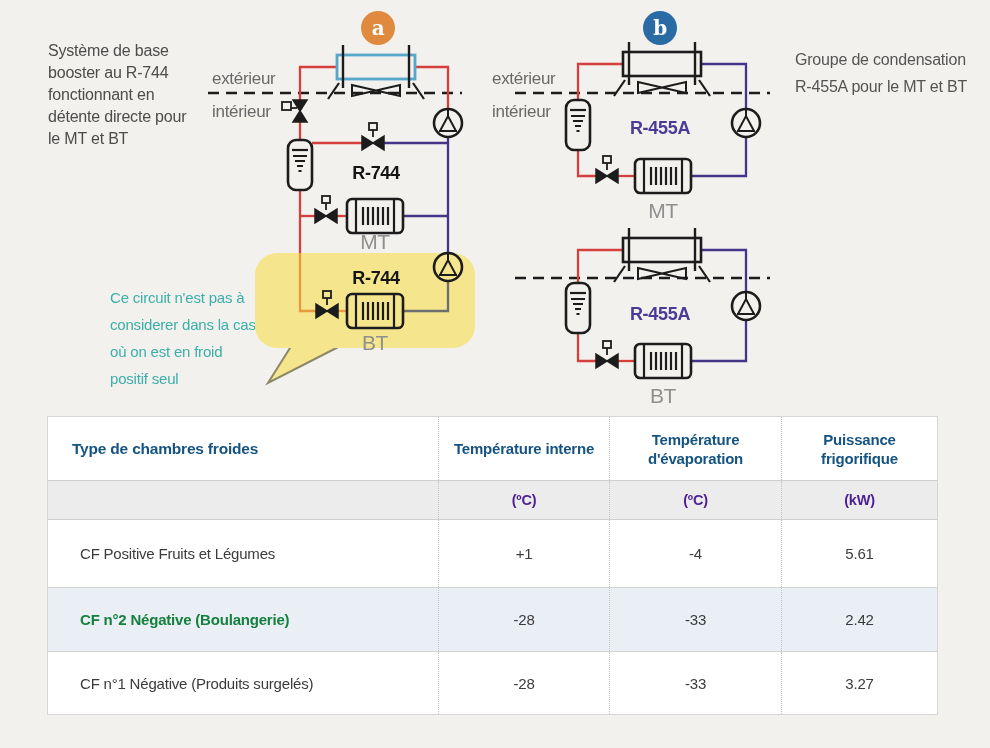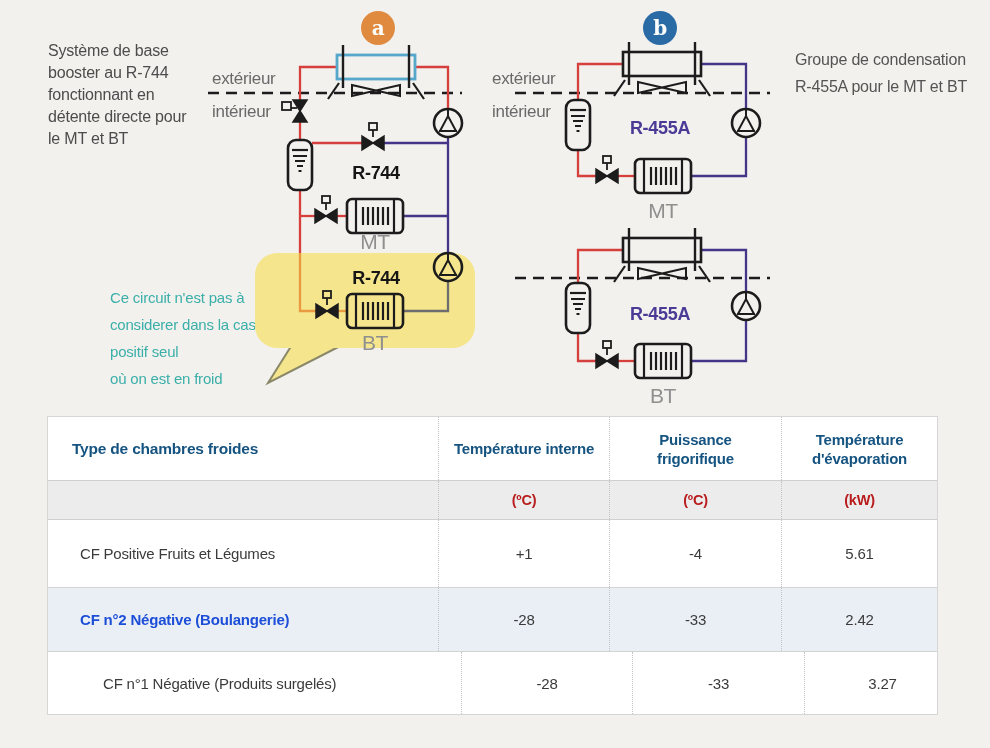--- a/index.html
+++ b/index.html
@@ -42,25 +42,25 @@
     box-sizing:border-box;
     font-size:15px;color:#3b3b3b;
     text-align:center;
   }
   .cell:last-child{border-right:none;}
   .cell.first{justify-content:flex-start;text-align:left;padding-left:32px;padding-right:10px;}
   .thead{height:63px;border-bottom:1px solid #cfcfcf;}
   .thead .cell{color:#155380;font-weight:bold;line-height:19px;padding:0 14px;}
   .thead .cell.first{padding-left:24px;font-size:15.5px;}
   .tunits{height:38px;background:#ececec;border-bottom:1px solid #cfcfcf;}
-  .tunits .cell{color:#b91c1c;font-weight:bold;font-size:14.5px;}
+  .tunits .cell{color:#4c1d95;font-weight:bold;font-size:14.5px;}
   .tdata{height:67px;border-bottom:1px solid #d4d4d4;}
-  .tdata:last-child{border-bottom:none;margin-left:23px;}
+  .tdata:last-child{border-bottom:none;}
   .tdata.hl{background:#e9eff5;}
-  .tdata.hl .cell.first{font-weight:bold;color:#1d4ed8;}
+  .tdata.hl .cell.first{font-weight:bold;color:#15803d;}
   .r2{height:63px;}
   .r3{height:62px;}
 </style>
 </head>
 <body>
 
 <div class="abs intro intro-left">
   <div>Système de base</div>
   <div>booster au R-744</div>
   <div>fonctionnant en</div>
@@ -69,22 +69,22 @@
 </div>
 
 <div class="abs intro intro-right">
   <div>Groupe de condensation</div>
   <div>R-455A pour le MT et BT</div>
 </div>
 
 <div class="abs note">
   <div>Ce circuit n'est pas à</div>
   <div>considerer dans la cas</div>
+  <div>où on est en froid</div>
   <div>positif seul</div>
-  <div>où on est en froid</div>
 </div>
 
 <svg class="diagram" width="990" height="425" viewBox="0 0 990 425">
   <defs>
     <g id="receiver">
       <rect x="0" y="0" width="24" height="50" rx="8" fill="none" stroke-width="2.6"></rect>
       <line x1="4" y1="10" x2="20" y2="10" stroke-width="2.2"></line>
       <line x1="5" y1="16" x2="19" y2="16" stroke-width="2"></line>
       <line x1="7" y1="21" x2="17" y2="21" stroke-width="2"></line>
       <line x1="9" y1="26" x2="15" y2="26" stroke-width="2"></line>
@@ -233,22 +233,22 @@
   <use href="#evap" transform="translate(635,344)" stroke="#1c1c1c"></use>
   <use href="#compressor" transform="translate(746,306)" stroke="#1c1c1c"></use>
   <text class="lbl-ref-b" x="660" y="320" text-anchor="middle">R-455A</text>
   <text class="lbl-zone" x="663" y="403" text-anchor="middle">BT</text>
 </svg>
 
 <div class="abs cold-table">
   <div class="trow thead">
     <div class="cell first">Type de chambres froides</div>
     <div class="cell">Température interne</div>
+    <div class="cell">Température d'évaporation</div>
     <div class="cell">Puissance frigorifique</div>
-    <div class="cell">Température d'évaporation</div>
   </div>
   <div class="trow tunits">
     <div class="cell first"></div>
     <div class="cell">(ºC)</div>
     <div class="cell">(ºC)</div>
     <div class="cell">(kW)</div>
   </div>
   <div class="trow tdata">
     <div class="cell first">CF Positive Fruits et Légumes</div>
     <div class="cell">+1</div>

